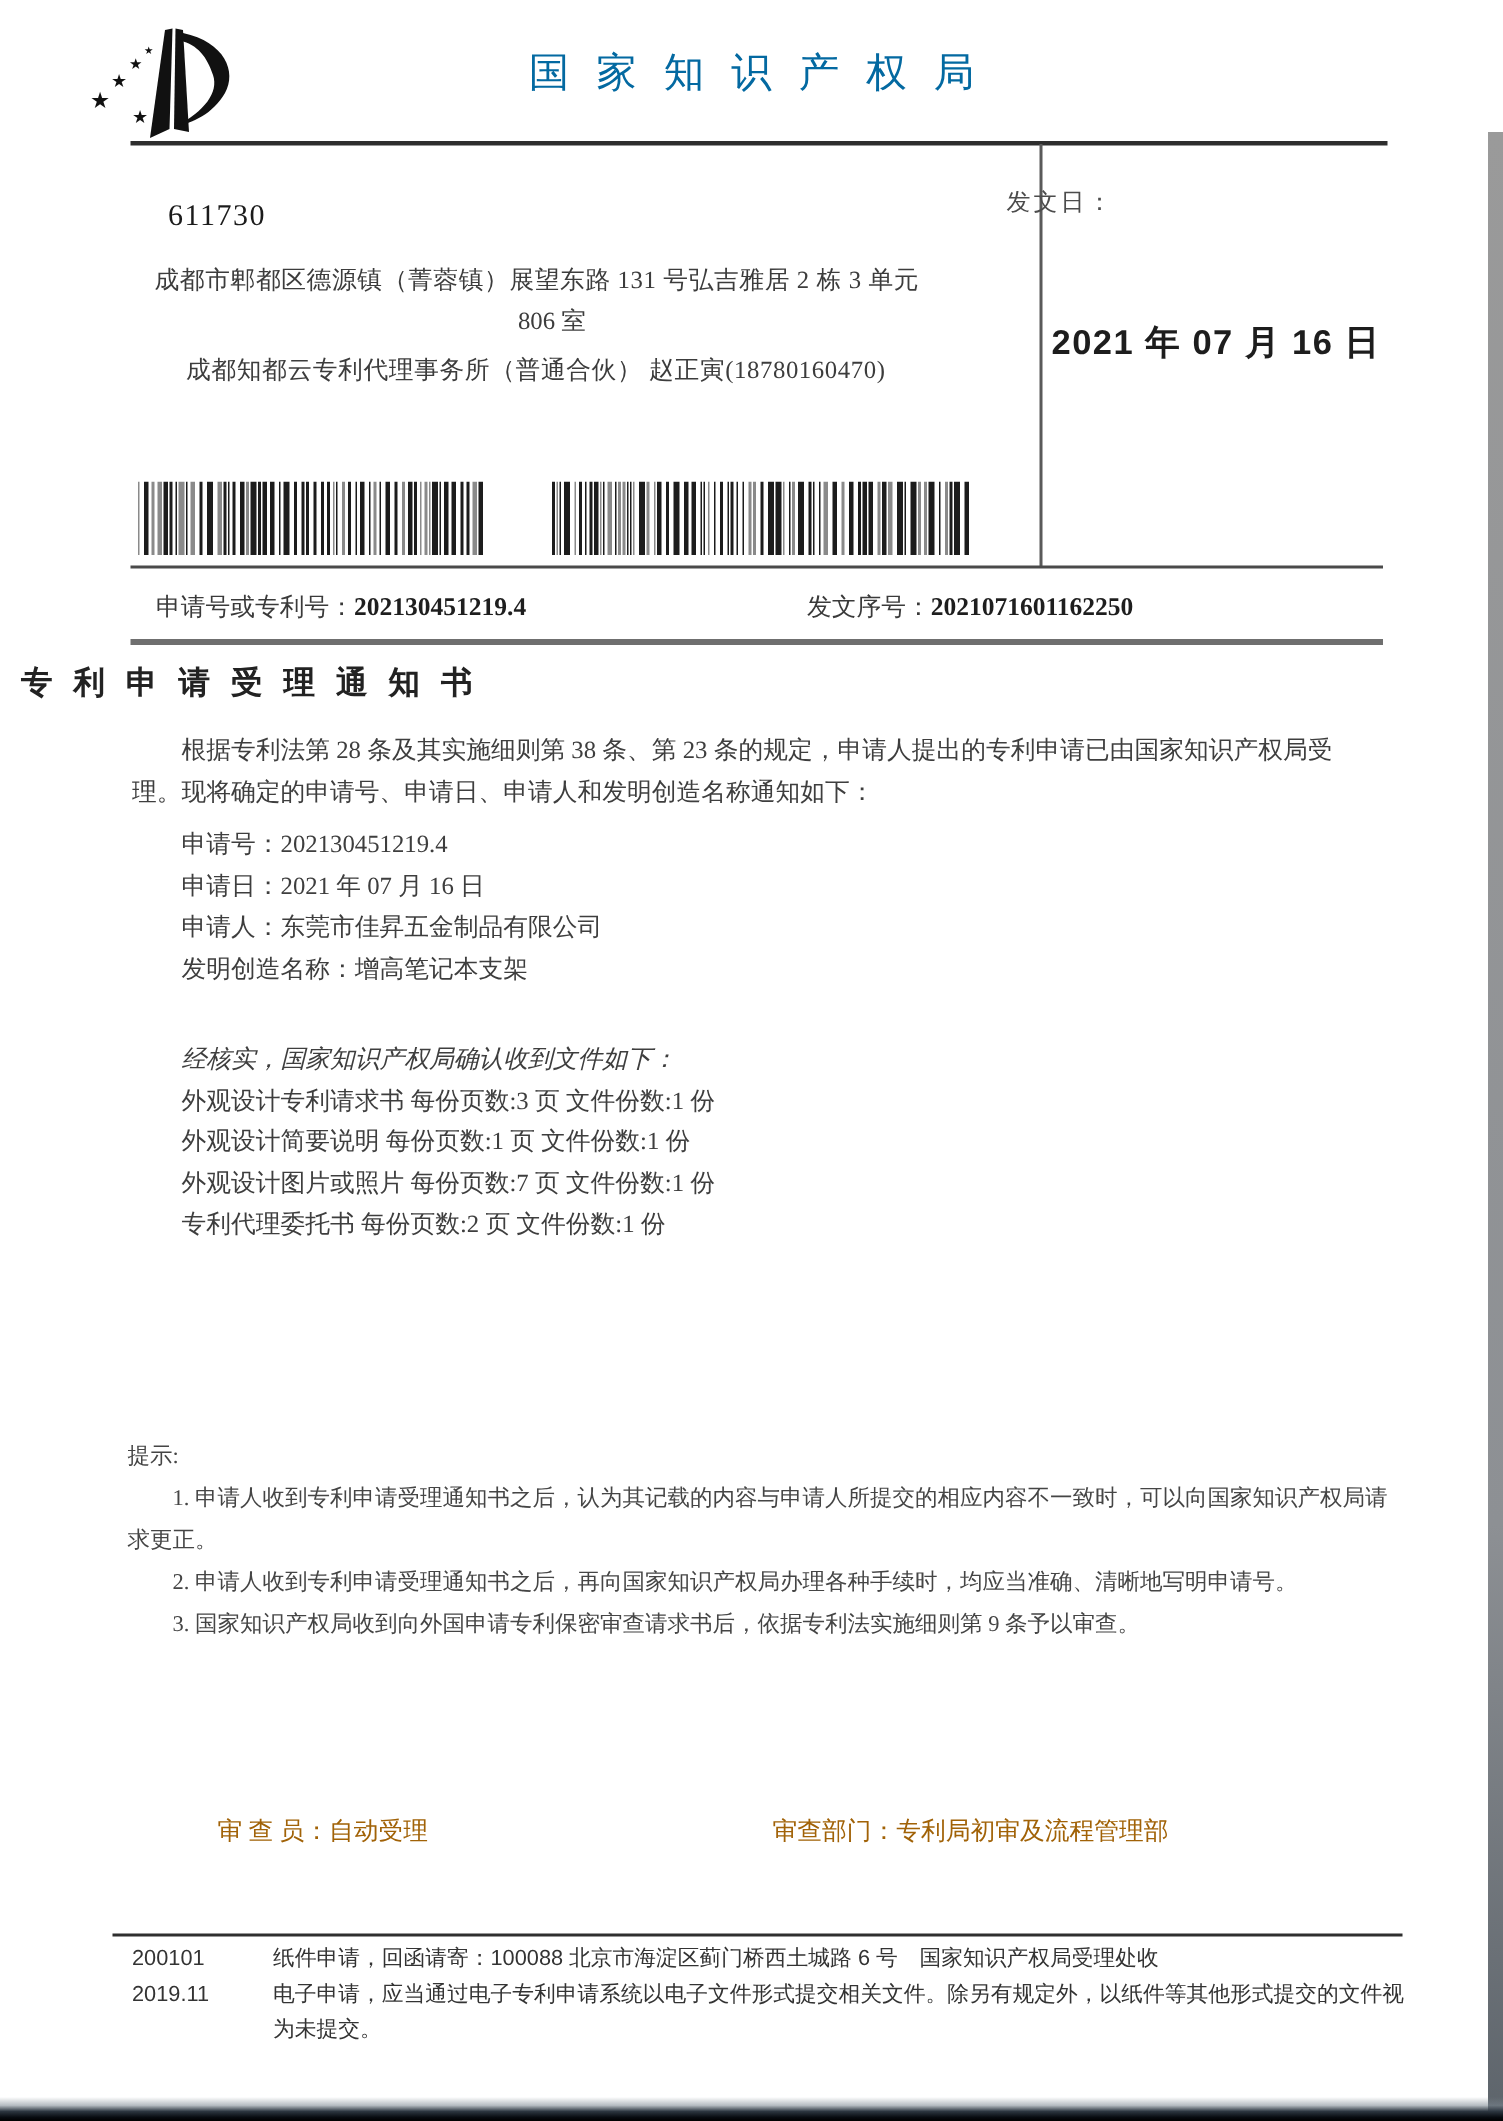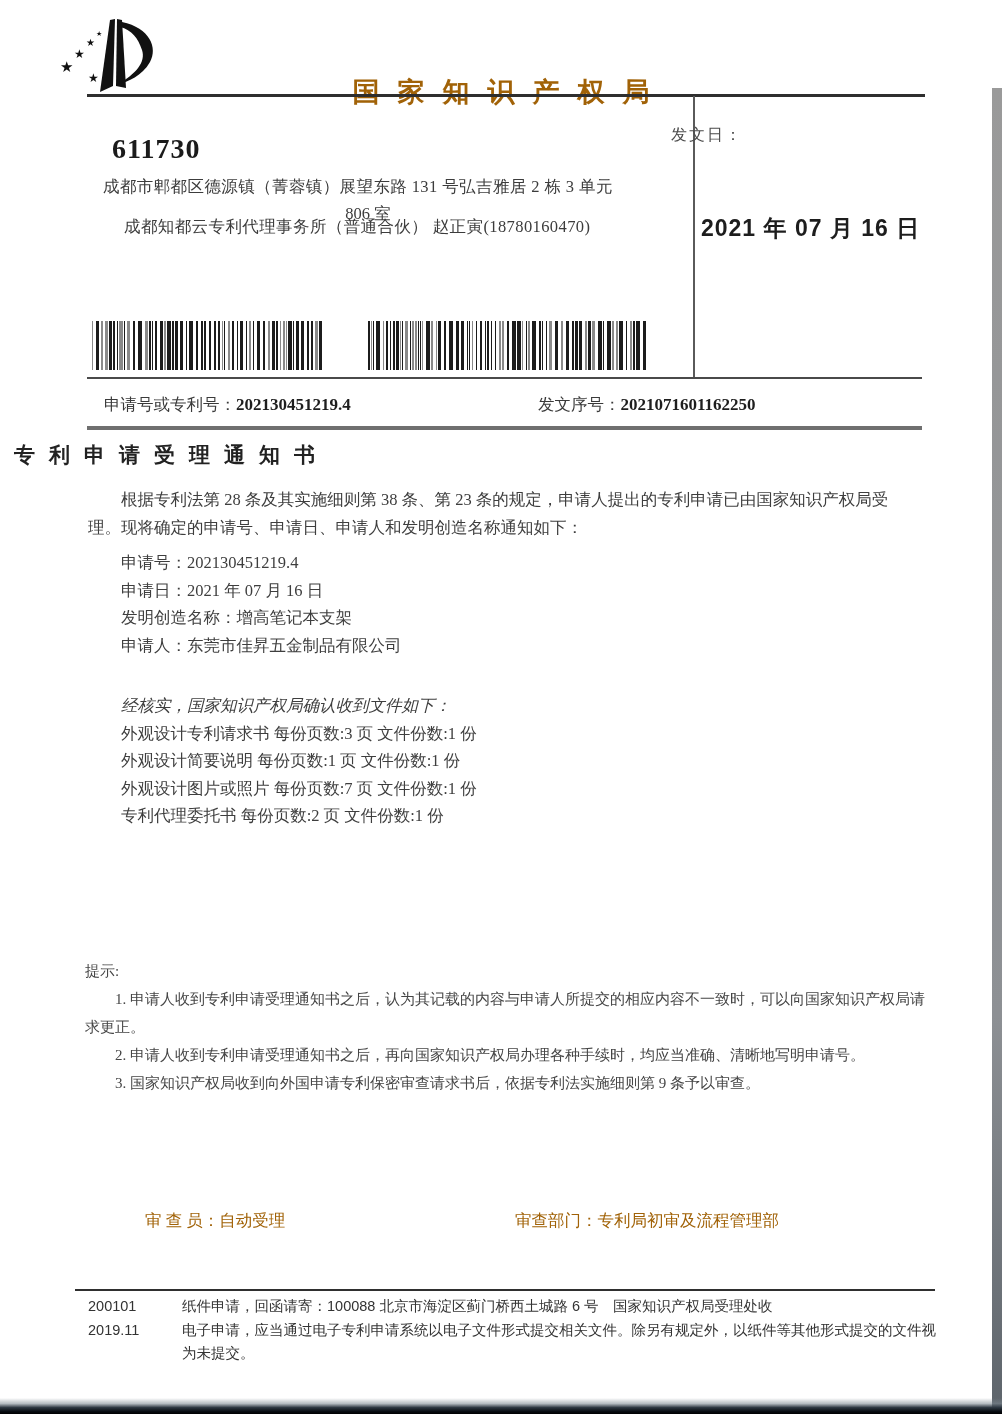--- a/index.html
+++ b/index.html
@@ -2,34 +2,34 @@
 <html><head>
 <meta charset="utf-8">
 <style>
   html,body{margin:0;padding:0;background:#ffffff;}
   .doc{
     position:relative;width:1002px;height:1414px;background:#ffffff;overflow:hidden;
     font-family:"Liberation Serif","DejaVu Serif",serif;color:#3f3f3f;
   }
   .abs{position:absolute;}
   
-  .agency{top:30px;left:0;width:100%;text-align:center;font-size:27px;font-weight:bold;
-    color:#a16207;letter-spacing:18px;text-indent:18px;margin-top:44px;}
+  .agency{top:30px;left:0;width:100%;text-align:center;font-size:27px;font-weight:normal;
+    color:#0369a1;letter-spacing:18px;text-indent:18px;}
   .logo{left:58px;top:10px;width:112px;height:86px;}
   .rule-top{left:87px;top:94px;width:838px;height:3px;background:#2e2e2e;}
   
   .box-vline{left:693px;top:96px;width:2px;height:282px;background:#5a5a5a;}
   .dispatch-label{left:671px;top:125px;font-size:16px;color:#4c4c4c;letter-spacing:2px;}
   .dispatch-date{left:701px;top:213px;font-size:23px;font-weight:bold;color:#1d1d1d;
     font-family:"Liberation Sans","DejaVu Sans",sans-serif;letter-spacing:1px;text-align:center;}
   
-  .rcode{left:112px;top:133px;font-size:28px;font-weight:bold;color:#1b1b1b;letter-spacing:1px;}
+  .rcode{left:112px;top:133px;font-size:20px;font-weight:normal;color:#1b1b1b;letter-spacing:1px;}
   .addr1{left:103px;top:176px;font-size:16.5px;color:#3c3c3c;letter-spacing:0.4px;}
   .addr2{left:103px;top:203px;width:530px;text-align:center;font-size:16.5px;color:#3c3c3c;}
-  .agent{left:124px;top:216px;font-size:16.5px;color:#3c3c3c;letter-spacing:0.4px;}
+  .agent{left:124px;top:236px;font-size:16.5px;color:#3c3c3c;letter-spacing:0.4px;}
   
   .bc1{left:92px;top:321px;}
   .bc2{left:368px;top:321px;}
   .rule-mid1{left:87px;top:377px;width:835px;height:2px;background:#4a4a4a;}
   
   .numrow{top:394px;font-size:16.5px;color:#3a3a3a;}
   .numrow .val{font-weight:bold;color:#1e1e1e;font-size:17px;}
   .numrow-left{left:104px;}
   .numrow-right{left:538px;}
   .rule-mid2{left:87px;top:426px;width:835px;height:4px;background:#6f6f6f;}
@@ -232,22 +232,22 @@
 
   <div class="abs rule-mid2"></div>
 
   <div class="abs title">专利申请受理通知书</div>
 
   <div class="abs body">
     <p class="intro">根据专利法第 28 条及其实施细则第 38 条、第 23 条的规定，申请人提出的专利申请已由国家知识产权局受理。现将确定的申请号、申请日、申请人和发明创造名称通知如下：</p>
     <div class="fields">
         <div>申请号：202130451219.4</div>
         <div>申请日：2021 年 07 月 16 日</div>
+        <div>申请人：东莞市佳昇五金制品有限公司</div>
         <div>发明创造名称：增高笔记本支架</div>
-        <div>申请人：东莞市佳昇五金制品有限公司</div>
       </div>
     <div class="confirm">经核实，国家知识产权局确认收到文件如下：</div>
     <div class="docs">
         <div>外观设计专利请求书 每份页数:3 页  文件份数:1 份</div>
         <div>外观设计简要说明 每份页数:1 页  文件份数:1 份</div>
         <div>外观设计图片或照片 每份页数:7 页  文件份数:1 份</div>
         <div>专利代理委托书 每份页数:2 页  文件份数:1 份</div>
       </div>
   </div>
 

